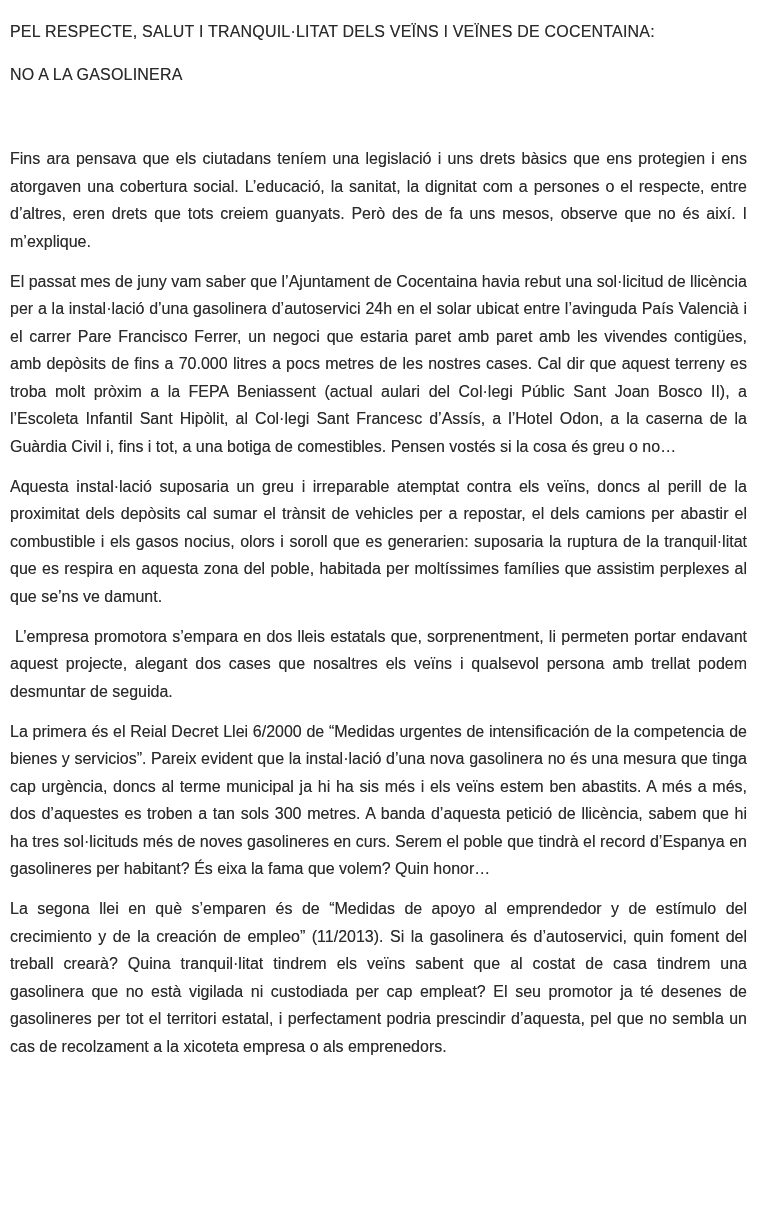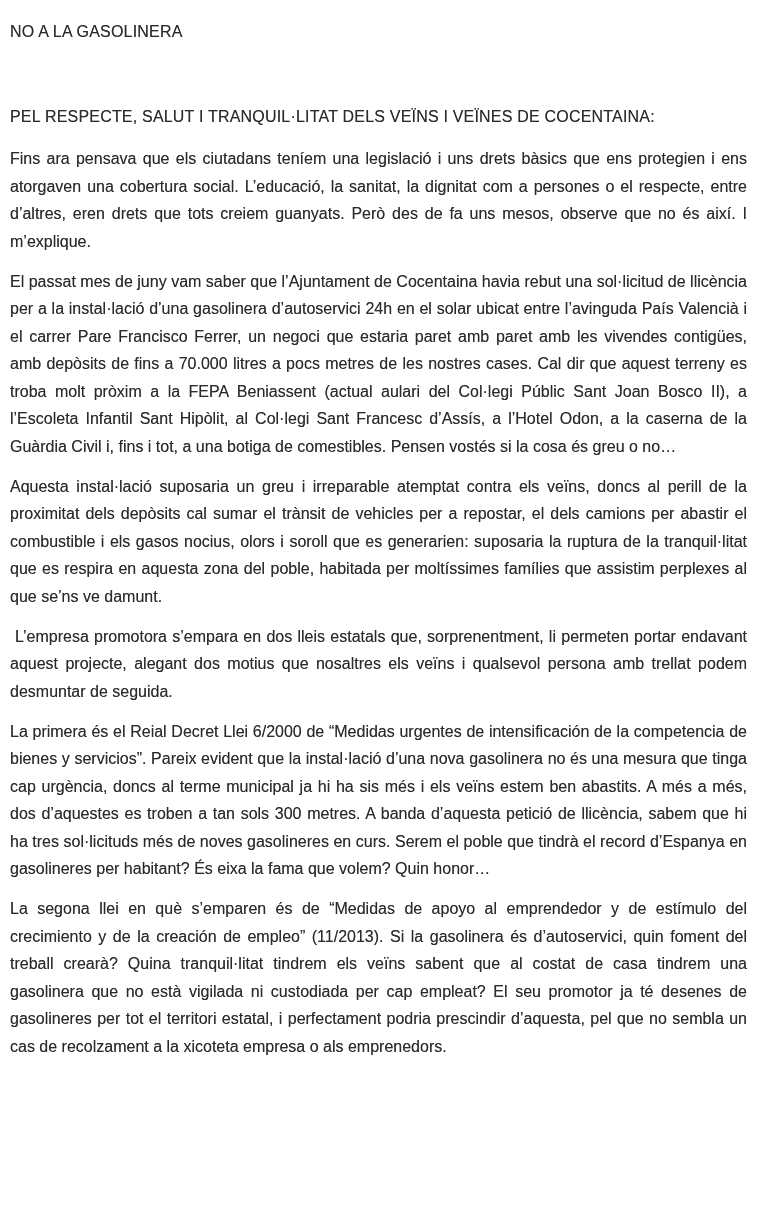--- a/index.html
+++ b/index.html
@@ -33,22 +33,22 @@
     margin: 0 0 12.5px 0;
     text-align: justify;
     text-justify: inter-word;
   }
   .par-indent { text-indent: 5px; }
 </style>
 </head>
 <body>
 
 <div class="page">
+  <p class="title-line title-line-1">PEL RESPECTE, SALUT I TRANQUIL·LITAT DELS VEÏNS I VEÏNES DE COCENTAINA:</p>
   <p class="title-line title-line-2">NO A LA GASOLINERA</p>
-  <p class="title-line title-line-1">PEL RESPECTE, SALUT I TRANQUIL·LITAT DELS VEÏNS I VEÏNES DE COCENTAINA:</p>
 
   <p class="body-par">Fins ara pensava que els ciutadans teníem una legislació i uns drets bàsics que ens protegien i ens atorgaven una cobertura social. L’educació, la sanitat, la dignitat com a persones o el respecte, entre d’altres, eren drets que tots creiem guanyats. Però des de fa uns mesos, observe que no és així. I m’explique.</p>
   <p class="body-par">El passat mes de juny vam saber que l’Ajuntament de Cocentaina havia rebut una sol·licitud de llicència per a la instal·lació d’una gasolinera d’autoservici 24h en el solar ubicat entre l’avinguda País Valencià i el carrer Pare Francisco Ferrer, un negoci que estaria paret amb paret amb les vivendes contigües, amb depòsits de fins a 70.000 litres a pocs metres de les nostres cases. Cal dir que aquest terreny es troba molt pròxim a la FEPA Beniassent (actual aulari del Col·legi Públic Sant Joan Bosco II), a l’Escoleta Infantil Sant Hipòlit, al Col·legi Sant Francesc d’Assís, a l’Hotel Odon, a la caserna de la Guàrdia Civil i, fins i tot, a una botiga de comestibles. Pensen vostés si la cosa és greu o no…</p>
   <p class="body-par">Aquesta instal·lació suposaria un greu i irreparable atemptat contra els veïns, doncs al perill de la proximitat dels depòsits cal sumar el trànsit de vehicles per a repostar, el dels camions per abastir el combustible i els gasos nocius, olors i soroll que es generarien: suposaria la ruptura de la tranquil·litat que es respira en aquesta zona del poble, habitada per moltíssimes famílies que assistim perplexes al que se’ns ve damunt.</p>
-  <p class="body-par par-indent">L’empresa promotora s’empara en dos lleis estatals que, sorprenentment, li permeten portar endavant aquest projecte, alegant dos motius que nosaltres els veïns i qualsevol persona amb trellat podem desmuntar de seguida.</p>
+  <p class="body-par par-indent">L’empresa promotora s’empara en dos lleis estatals que, sorprenentment, li permeten portar endavant aquest projecte, alegant dos cases que nosaltres els veïns i qualsevol persona amb trellat podem desmuntar de seguida.</p>
   <p class="body-par">La primera és el Reial Decret Llei 6/2000 de “Medidas urgentes de intensificación de la competencia de bienes y servicios”. Pareix evident que la instal·lació d’una nova gasolinera no és una mesura que tinga cap urgència, doncs al terme municipal ja hi ha sis més i els veïns estem ben abastits. A més a més, dos d’aquestes es troben a tan sols 300 metres. A banda d’aquesta petició de llicència, sabem que hi ha tres sol·licituds més de noves gasolineres en curs. Serem el poble que tindrà el record d’Espanya en gasolineres per habitant? És eixa la fama que volem? Quin honor…</p>
   <p class="body-par">La segona llei en què s’emparen és de “Medidas de apoyo al emprendedor y de estímulo del crecimiento y de la creación de empleo” (11/2013). Si la gasolinera és d’autoservici, quin foment del treball crearà? Quina tranquil·litat tindrem els veïns sabent que al costat de casa tindrem una gasolinera que no està vigilada ni custodiada per cap empleat? El seu promotor ja té desenes de gasolineres per tot el territori estatal, i perfectament podria prescindir d’aquesta, pel que no sembla un cas de recolzament a la xicoteta empresa o als emprenedors.</p>
 </div>
 
 </body></html>

